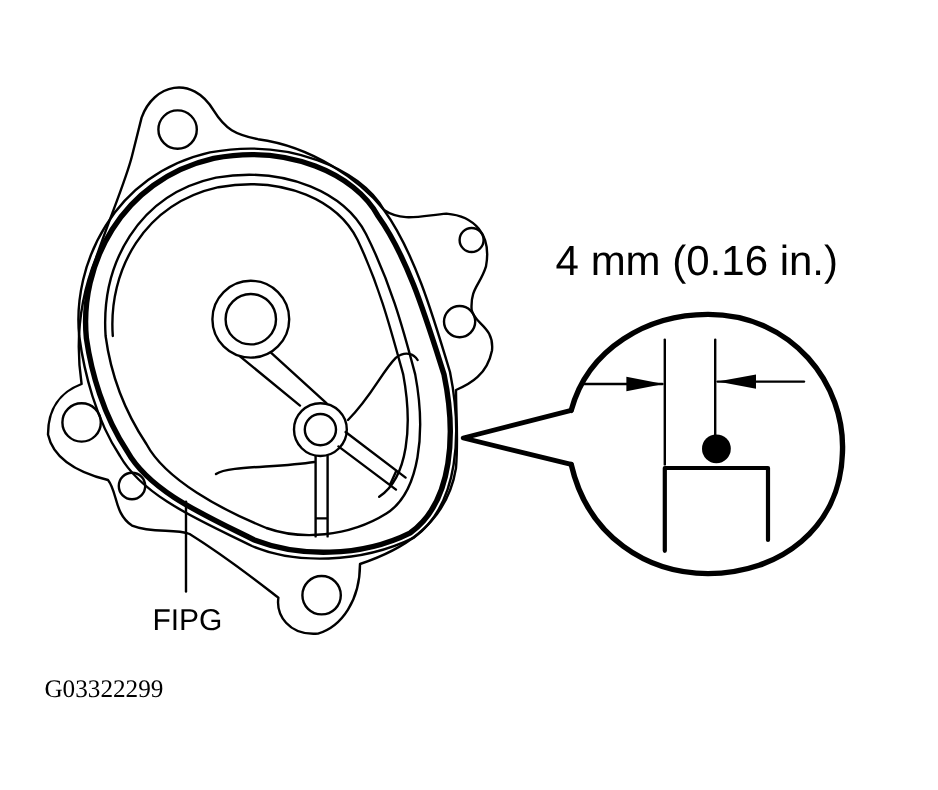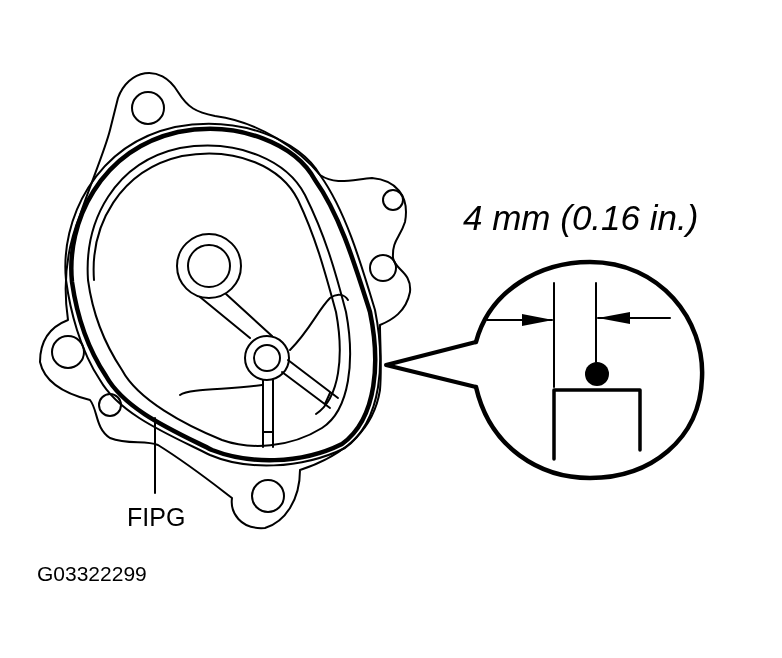--- a/index.html
+++ b/index.html
@@ -1,21 +1,21 @@
 <!DOCTYPE html>
 <html><head>
 <meta charset="utf-8">
 <style>
   html, body { margin:0; padding:0; background:#ffffff; }
   body { width:782px; height:658px; position:relative; overflow:hidden; font-family:"Liberation Sans", sans-serif; }
   svg.main { position:absolute; left:0; top:0; }
   .lbl { position:absolute; color:#000; white-space:nowrap; }
-  .dim { left:463px; top:198px; font-size:35px;font-style:italic; }
+  .dim { left:463px; top:198px; font-size:35px; }
   .fipg { left:127px; top:503px; font-size:25px; }
-  .code { left:37px; top:562px; font-size:21px; }
+  .code { left:37px; top:562px; font-size:21px;font-family:Liberation Serif, serif; }
 </style>
 </head>
 <body>
 
 <svg class="main" width="782" height="658" viewBox="0 0 782 658" xmlns="http://www.w3.org/2000/svg">
   <g fill="none" stroke="#000" stroke-linejoin="round" stroke-linecap="round">
 
     <path stroke-width="2" d="M118,98 C128,70 160,62 178,92 C188,108 196,112 215,116
          C260,122 300,150 320,175 C335,185 350,180 372,178 C395,180 410,195 405,222
          C400,238 392,240 393,258 C395,270 412,272 410,292 C406,312 392,320 380,325

